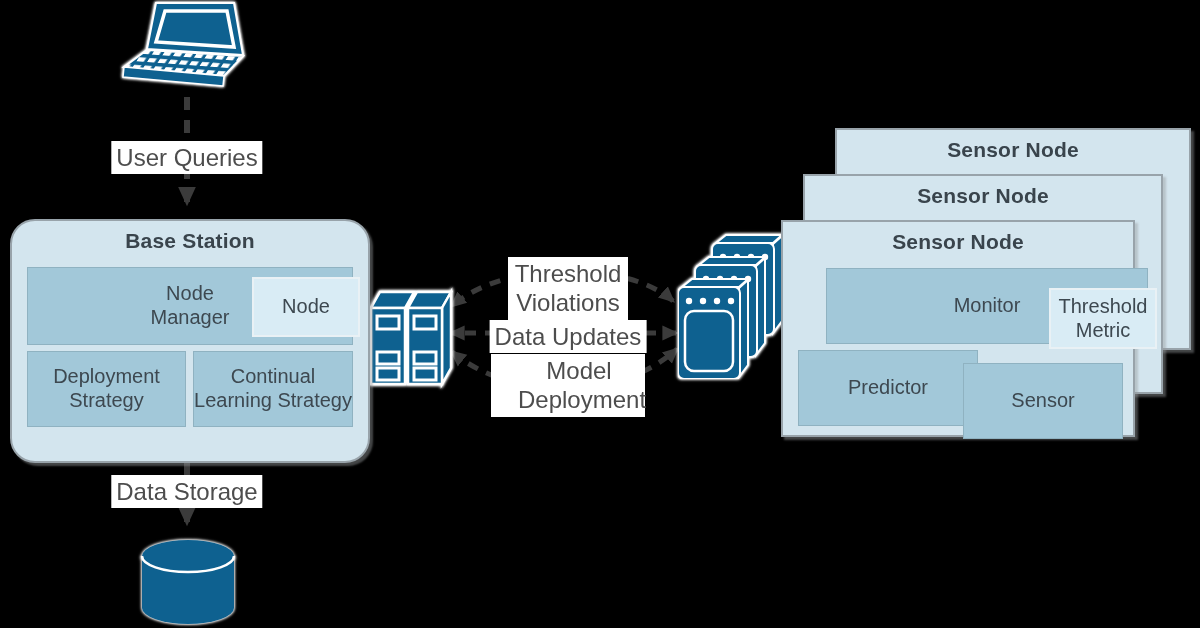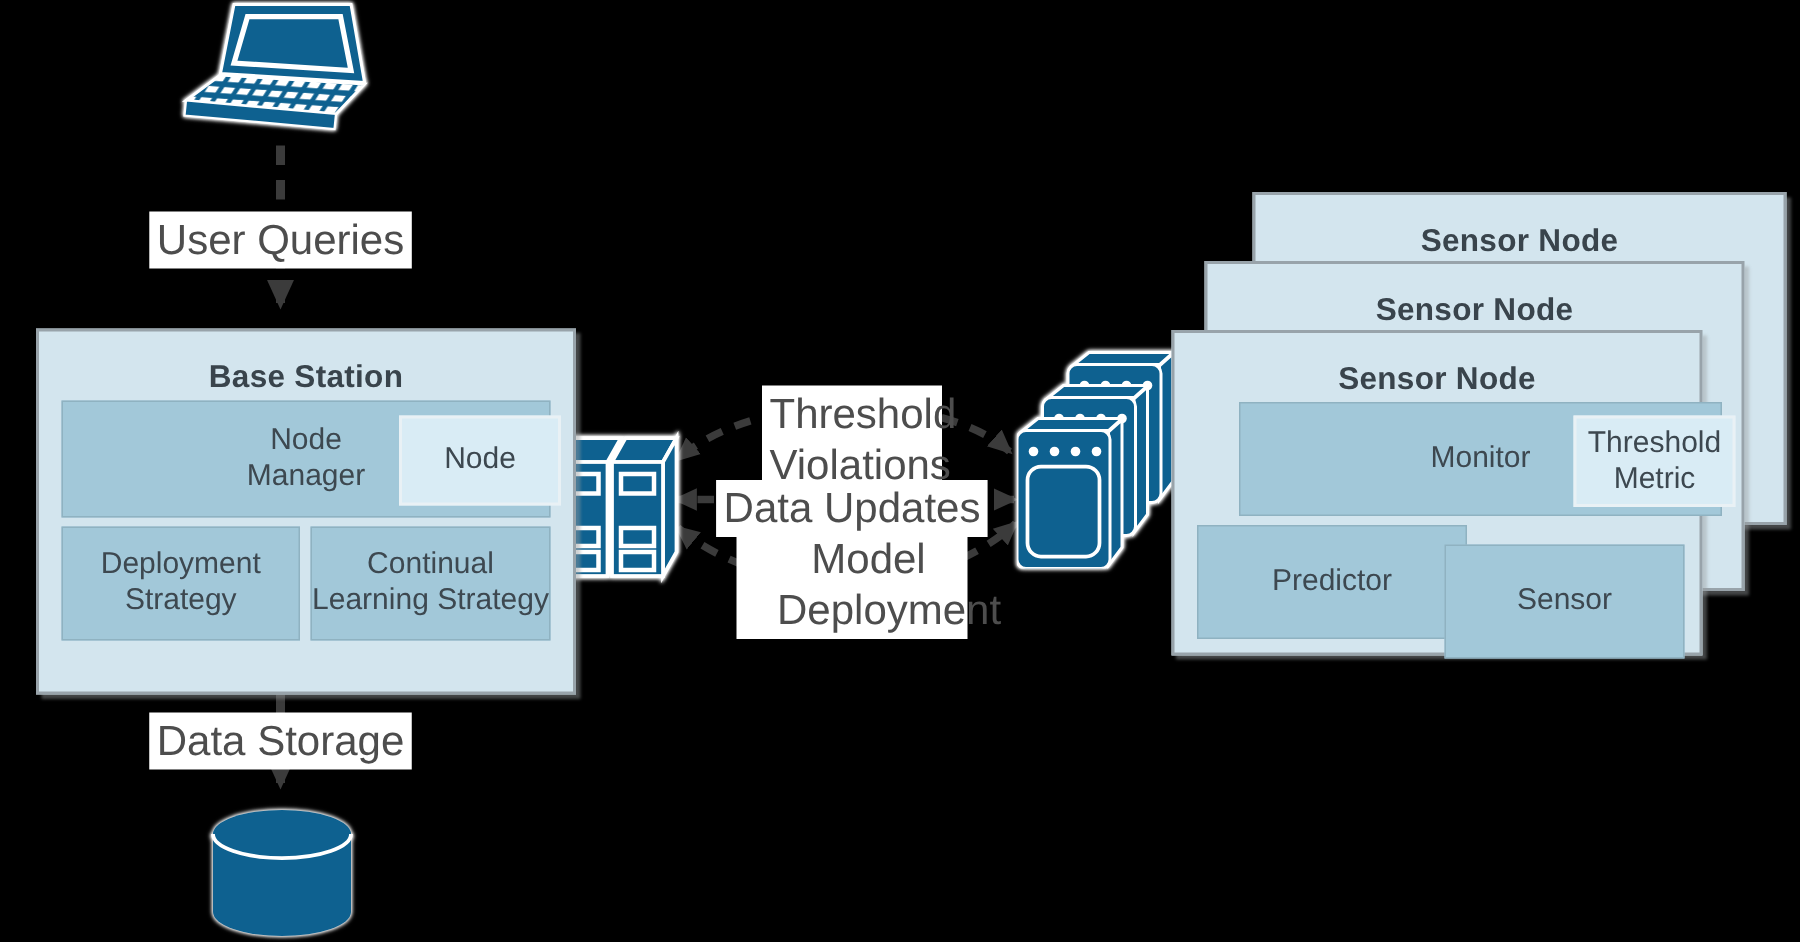--- a/index.html
+++ b/index.html
@@ -8,35 +8,35 @@
     background:#000;font-family:"Liberation Sans", sans-serif;
   }
   svg.connectors{position:absolute;left:0;top:0;z-index:1;}
   .icon{position:absolute;z-index:2;filter:drop-shadow(0 0 1.5px #fff) drop-shadow(0 0 1px #fdfdfd);}
   .panel{
     position:absolute;z-index:3;background:#d3e5ee;border:2px solid #98a3aa;
     box-shadow:3px 3px 2px rgba(150,155,158,0.45);box-sizing:border-box;
   }
   .panel-title{
     text-align:center;font-weight:bold;font-size:21px;color:#39444c;
-    padding-top:19px;letter-spacing:0.2px;
+    padding-top:8px;letter-spacing:0.2px;
   }
   .component{
     position:absolute;background:#a2c8d9;border:1px solid #8fb2c1;box-sizing:border-box;
     display:flex;align-items:center;justify-content:center;text-align:center;
     font-size:20px;color:#3d4850;line-height:1.18;
   }
   .subcomponent{
     position:absolute;background:#d9ecf5;border:2px solid #e9f1f5;box-sizing:border-box;
     display:flex;align-items:center;justify-content:center;text-align:center;
     font-size:20px;color:#3d4850;line-height:1.18;
   }
   .edge-label{
     position:absolute;z-index:4;background:#ffffff;color:#4d4d4d;
-    font-size:28px;line-height:1.22;text-align:center;padding:2px 5px;
+    font-size:24px;line-height:1.22;text-align:center;padding:2px 5px;
     transform:translateX(-50%);
   }
   .w110{width:110px;} .w122{width:122px;padding-left:27px;}
   .nm-label{width:130px;} .tm-wrap{width:96px;}
 </style>
 </head>
 <body>
 
 <div class="canvas">
 
@@ -66,21 +66,21 @@
     </defs>
     <polygon points="36,3 114,3 123,55 27,49" fill="#0e6190" stroke="#ffffff" stroke-width="2"></polygon>
     <polygon points="45,11 107,11 114,47 36,42" fill="#0e6190" stroke="#ffffff" stroke-width="3.5"></polygon>
     <polygon points="27,50 123,56 104,76 4,67" fill="#0e6190" stroke="#ffffff" stroke-width="2"></polygon>
     <polygon points="27,50 123,56 104,76 4,67" fill="url(#kb)"></polygon>
     <polygon points="4,67 104,76 103,86 3,77" fill="#0e6190" stroke="#ffffff" stroke-width="1.5"></polygon>
   </svg>
 
   <div class="edge-label" style="left:187px;top:141px;">User Queries</div>
 
-  <div class="panel" style="left:24px;top:219px;width:360px;height:244px;">
+  <div class="panel" style="left:10px;top:219px;width:360px;height:244px;border-radius:25px;">
     <div class="panel-title">Base Station</div>
     <div class="component" style="left:15px;top:46px;width:326px;height:78px;">
       <span class="nm-label">Node Manager</span>
       <div class="subcomponent" style="left:224px;top:9px;width:108px;height:60px;">
         <span>Node</span>
       </div>
     </div>
     <div class="component" style="left:15px;top:130px;width:159px;height:76px;">
       <span>Deployment Strategy</span>
     </div>
@@ -152,21 +152,21 @@
   </div>
 
   <div class="panel" style="left:803px;top:174px;width:360px;height:220px;z-index:4;">
     <div class="panel-title">Sensor Node</div>
   </div>
 
   <div class="panel" style="left:781px;top:220px;width:354px;height:217px;z-index:5;">
     <div class="panel-title">Sensor Node</div>
     <div class="component" style="left:15px;top:46px;width:322px;height:76px;margin-left:28px;">
       <span>Monitor</span>
-      <div class="subcomponent" style="left:222px;top:8px;width:108px;height:61px;">
+      <div class="subcomponent" style="left:222px;top:19px;width:108px;height:61px;">
         <span class="tm-wrap">Threshold Metric</span>
       </div>
     </div>
     <div class="component" style="left:15px;top:128px;width:180px;height:76px;">
       <span>Predictor</span>
     </div>
     <div class="component" style="left:180px;top:141px;width:160px;height:76px;">
       <span>Sensor</span>
     </div>
   </div>

